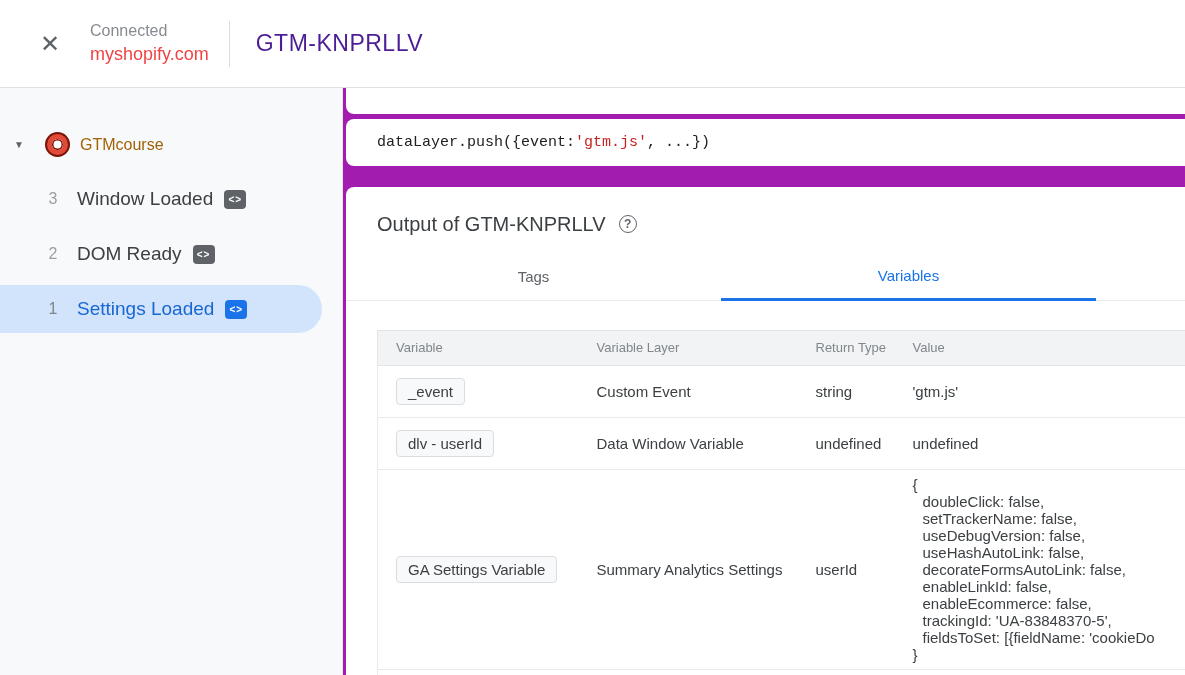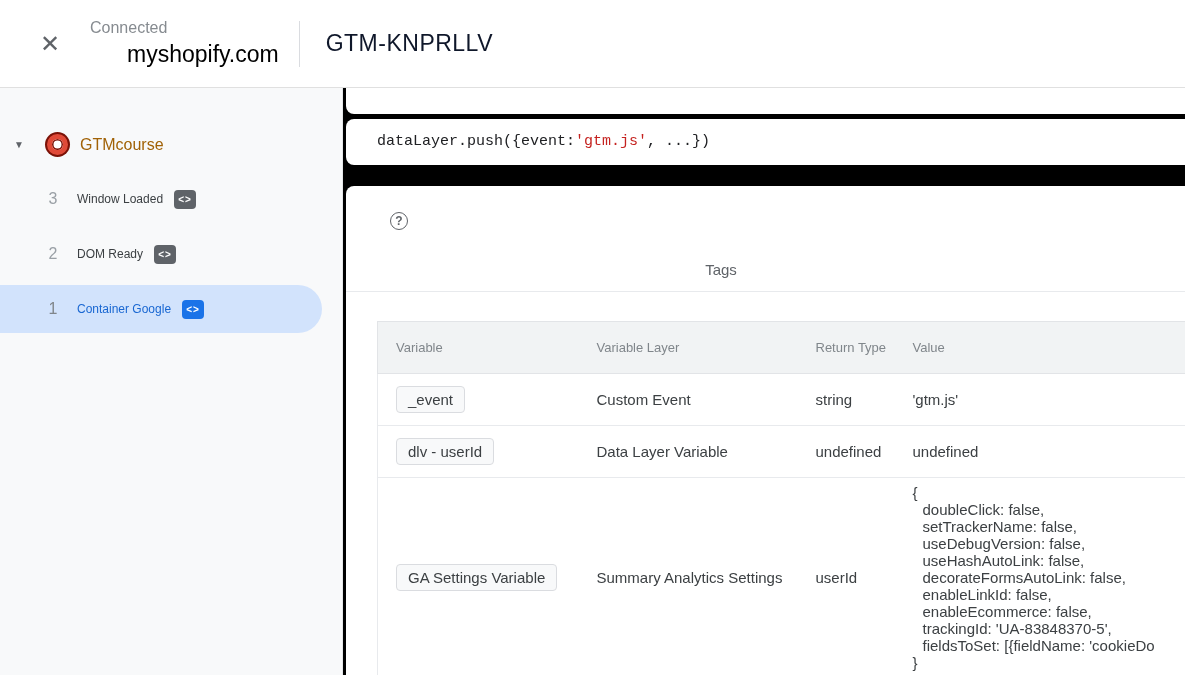--- a/index.html
+++ b/index.html
@@ -24,27 +24,27 @@
     margin-left: 38px;
     font-size: 24px;
     color: #5f6368;
     line-height: 24px;
     text-align: center;
     cursor: pointer;
     font-weight: 300;
   }
   .conn-block { margin-left: 28px; }
   .conn-label { font-size: 16px; color: #868b90; margin-bottom: 4px; }
-  .conn-domain { font-size: 23px; color: #000000; margin-left: 37px; }
+  .conn-domain { font-size: 18px; color: #ef4444; }
   .header-divider {
     width: 1px; height: 46px;
     background: #dadce0;
     margin: 0 26px 0 20px;
   }
-  .container-id { font-size: 23px; color: #0f172a; letter-spacing: 0.5px; }
+  .container-id { font-size: 23px; color: #4c1d95; letter-spacing: 0.5px; }
 
   
   .app-body { display: flex; height: 587px; }
 
   
   .sidebar {
     width: 343px;
     flex: 0 0 343px;
     background: #f8f9fa;
     border-right: 1px solid #e4e6e8;
@@ -87,21 +87,21 @@
   }
   .event-num {
     margin-left: 46px;
     width: 14px;
     font-size: 16px;
     color: #9aa0a6;
     text-align: center;
   }
   .event-label {
     margin-left: 17px;
-    font-size: 12px;
+    font-size: 19px;
     color: #3c4043;
   }
   .code-badge {
     margin-left: 11px;
     min-width: 22px; height: 19px;
     border-radius: 4px;
     background: #5f6368;
     color: #ffffff;
     font-size: 10px;
     font-weight: bold;
@@ -116,21 +116,21 @@
     border-radius: 0 24px 24px 0;
     width: 322px;
   }
   .event-row.selected .event-num { color: #80868b; }
   .event-row.selected .event-label { color: #1967d2; }
   .event-row.selected .code-badge { background: #1a73e8; }
 
   
   .main {
     flex: 1 1 auto;
-    background: #000000;
+    background: #a21caf;
     padding-left: 3px;
     overflow: hidden;
     display: flex;
     flex-direction: column;
   }
   .card {
     background: #ffffff;
     margin-right: -16px;
   }
   .card-sliver {
@@ -200,21 +200,21 @@
     margin: 29px 0 0 31px;
     width: calc(100% - 31px);
     border-collapse: collapse;
     table-layout: fixed;
   }
   .var-table col.c1 { width: 201px; }
   .var-table col.c2 { width: 219px; }
   .var-table col.c3 { width: 97px; }
   .var-table th {
     background: #f1f3f4;
-    height: 52px;
+    height: 35px;
     font-size: 13px;
     font-weight: normal;
     color: #80868b;
     text-align: left;
     padding-left: 18px;
     border-top: 1px solid #e2e4e7;
   }
   .var-table th:first-child { border-left: 1px solid #e2e4e7; }
   .var-table td {
     border-bottom: 1px solid #e8eaed;
@@ -271,43 +271,45 @@
         <span class="event-label">Window Loaded</span>
         <span class="code-badge">&lt;&gt;</span>
       </div>
       <div class="event-row">
         <span class="event-num">2</span>
         <span class="event-label">DOM Ready</span>
         <span class="code-badge">&lt;&gt;</span>
       </div>
       <div class="event-row selected">
         <span class="event-num">1</span>
-        <span class="event-label">Container Google</span>
+        <span class="event-label">Settings Loaded</span>
         <span class="code-badge">&lt;&gt;</span>
       </div>
     </div>
   </div>
 
   <div class="main">
     <div class="card card-sliver"></div>
 
     <div class="card card-code">
       <span>dataLayer.push({event: </span>
         <span class="code-event">'gtm.js'</span>
         <span>, ...})</span>
     </div>
 
     <div class="card card-output">
       <div class="output-title-row">
+        <span class="output-title">Output of GTM-KNPRLLV</span>
         <span class="help-icon">?</span>
       </div>
 
       <div class="tabs-row">
         <div class="tabbar">
           <div class="tab">Tags</div>
+          <div class="tab active">Variables</div>
         </div>
       </div>
 
       <table class="var-table">
         <colgroup>
             <col class="c1">
             <col class="c2">
             <col class="c3">
             <col>
           </colgroup>
@@ -319,21 +321,21 @@
           <th>Value</th>
         </tr>
         <tr>
           <td><span class="chip">_event</span></td>
           <td>Custom Event</td>
           <td>string</td>
           <td>'gtm.js'</td>
         </tr>
         <tr>
           <td><span class="chip">dlv - userId</span></td>
-          <td>Data Layer Variable</td>
+          <td>Data Window Variable</td>
           <td>undefined</td>
           <td>undefined</td>
         </tr>
         <tr class="row-big">
           <td><span class="chip">GA Settings Variable</span></td>
           <td>Summary Analytics Settings</td>
           <td>userId</td>
           <td>
             <div class="obj-value">
               <div class="obj-line">{</div>

